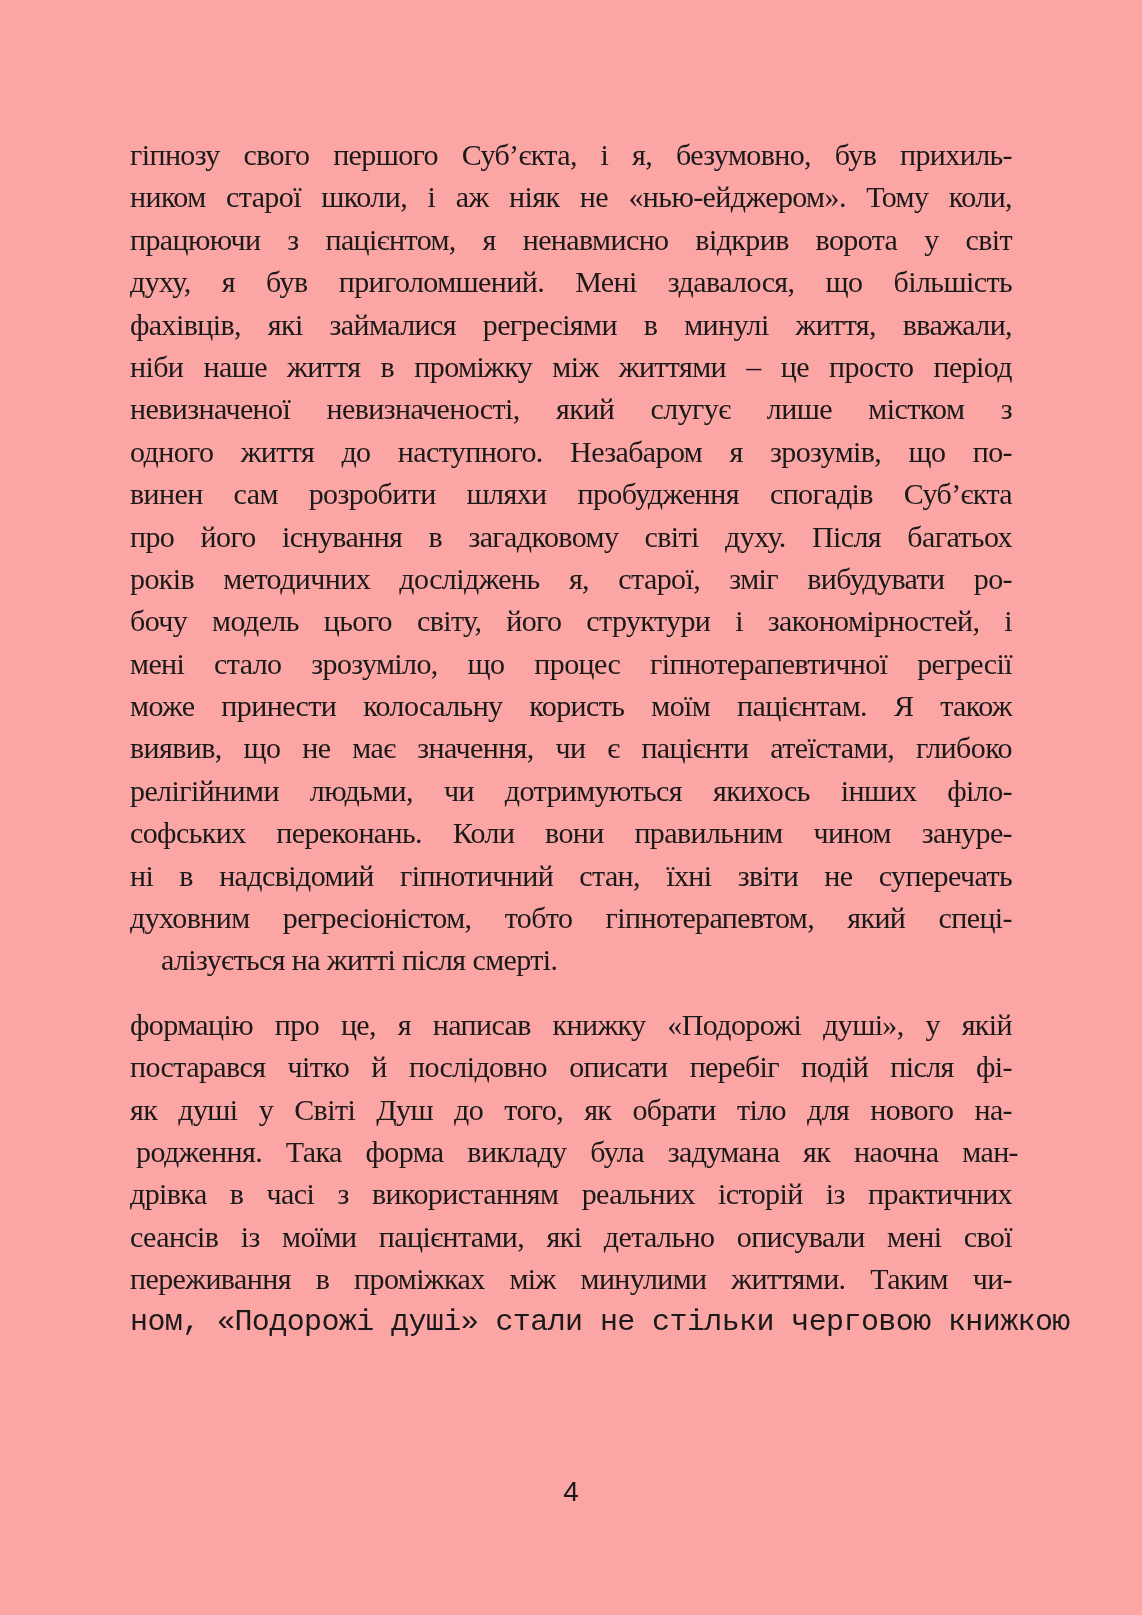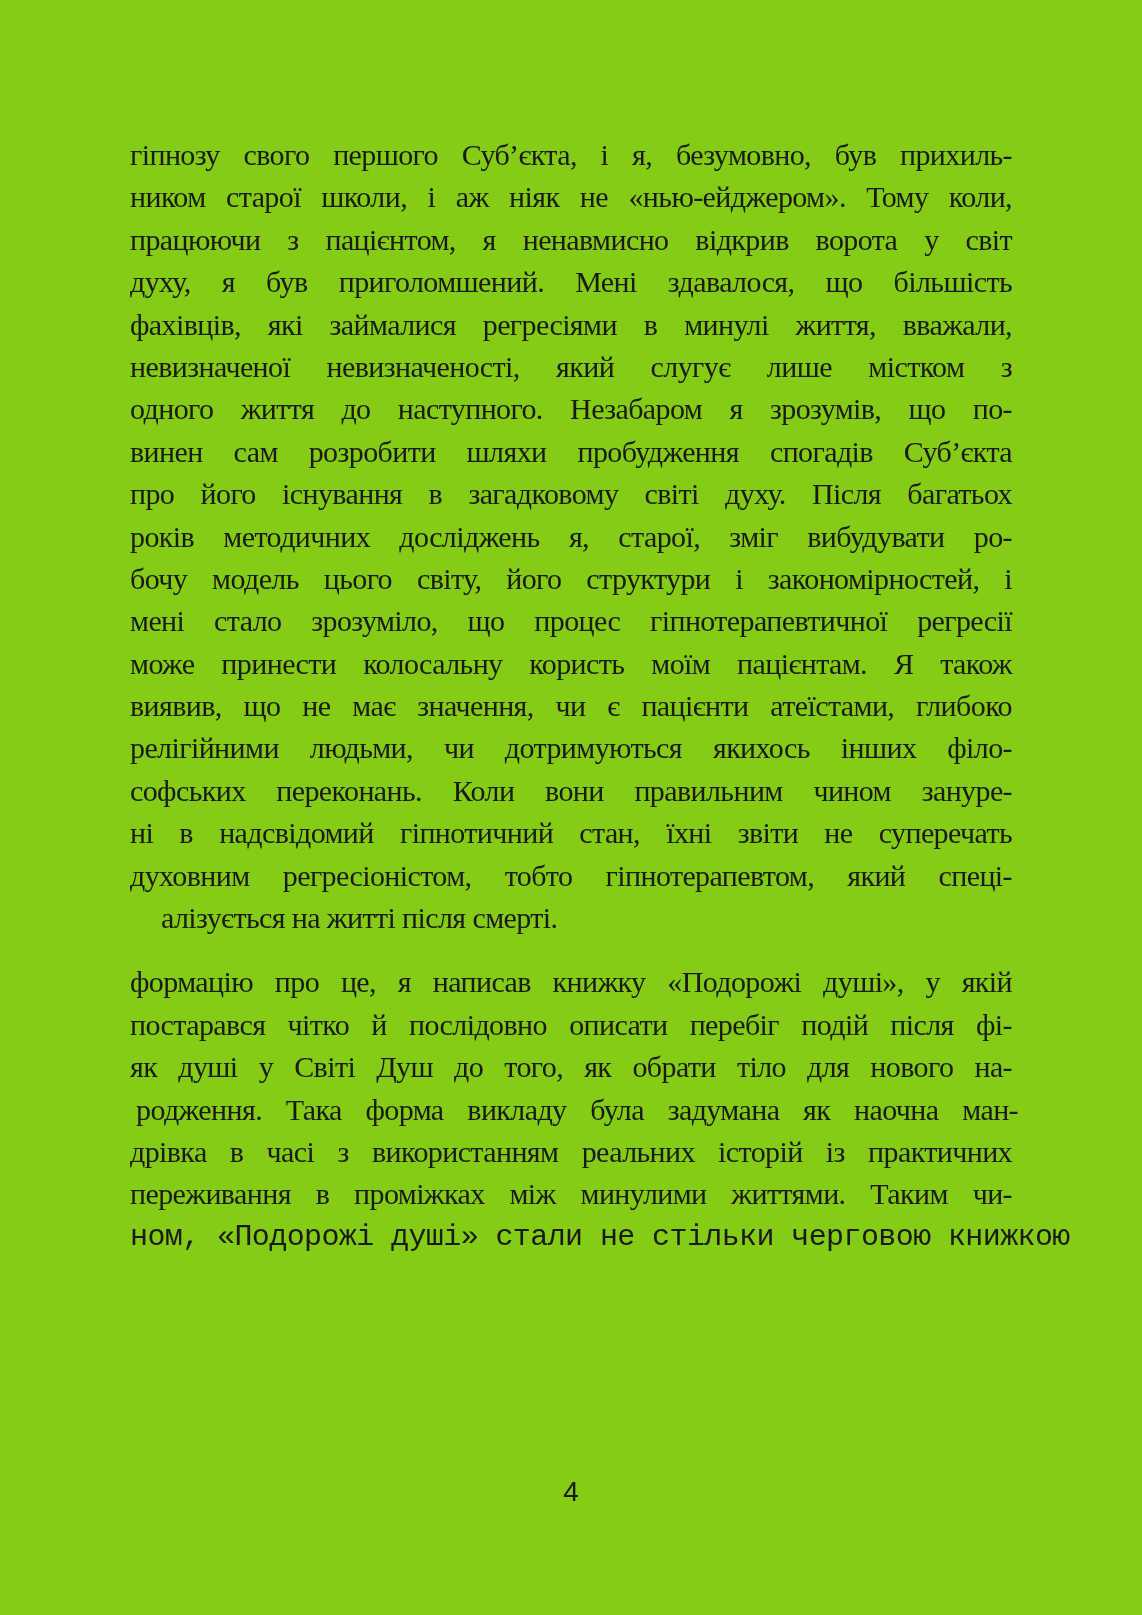--- a/index.html
+++ b/index.html
@@ -1,19 +1,19 @@
 <!DOCTYPE html>
 <html><head>
 <meta charset="utf-8">
 <style>
   html, body { margin: 0; padding: 0; background: #ffffff; }
   body { width: 1142px; height: 1615px; position: relative; overflow: hidden; }
   .page {
     position: absolute; left: 0; top: 0; width: 1142px; height: 1615px;
-    background: #84cc16; color: #1a1a1a;
+    background: #fca5a5; color: #1a1a1a;
     font-family: "Liberation Serif", "DejaVu Serif", serif;
   }
   .body-text {
     position: absolute; left: 130px; top: 134px; width: 882px;
     font-size: 30px; line-height: 42.4px;
     transform-origin: left top;
   }
   .line {
     display: block; height: 42.4px; white-space: nowrap;
     text-align: justify; text-align-last: justify;
@@ -32,20 +32,21 @@
 <body>
 
 <div class="page">
   <div class="body-text">
     <div>
       <span class="line" style="display: block; width: 882px;">гіпнозу свого першого Суб’єкта, і я, безумовно, був прихиль-</span>
       <span class="line" style="display: block; width: 882px;">ником старої школи, і аж ніяк не «нью-ейджером». Тому коли,</span>
       <span class="line" style="display: block; width: 882px;">працюючи з пацієнтом, я ненавмисно відкрив ворота у світ</span>
       <span class="line" style="display: block; width: 882px;">духу, я був приголомшений. Мені здавалося, що більшість</span>
       <span class="line" style="display: block; width: 882px;">фахівців, які займалися регресіями в минулі життя, вважали,</span>
+      <span class="line" style="display: block; width: 882px;">ніби наше життя в проміжку між життями – це просто період</span>
       <span class="line" style="display: block; width: 882px;">невизначеної невизначеності, який слугує лише містком з</span>
       <span class="line" style="display: block; width: 882px;">одного життя до наступного. Незабаром я зрозумів, що по-</span>
       <span class="line" style="display: block; width: 882px;">винен сам розробити шляхи пробудження спогадів Суб’єкта</span>
       <span class="line" style="display: block; width: 882px;">про його існування в загадковому світі духу. Після багатьох</span>
       <span class="line" style="display: block; width: 882px;">років методичних досліджень я, старої, зміг вибудувати ро-</span>
       <span class="line" style="display: block; width: 882px;">бочу модель цього світу, його структури і закономірностей, і</span>
       <span class="line" style="display: block; width: 882px;">мені стало зрозуміло, що процес гіпнотерапевтичної регресії</span>
       <span class="line" style="display: block; width: 882px;">може принести колосальну користь моїм пацієнтам. Я також</span>
       <span class="line" style="display: block; width: 882px;">виявив, що не має значення, чи є пацієнти атеїстами, глибоко</span>
       <span class="line" style="display: block; width: 882px;">релігійними людьми, чи дотримуються якихось інших філо-</span>
@@ -54,18 +55,19 @@
       <span class="line" style="display: block; width: 882px;">духовним регресіоністом, тобто гіпнотерапевтом, який спеці-</span>
       <span class="line last" style="display: block; width: 882px; margin-left: 31px;">алізується на житті після смерті.</span>
     </div>
     <div class="para-gap"></div>
     <div>
       <span class="line" style="display: block; width: 882px;">формацію про це, я написав книжку «Подорожі душі», у якій</span>
       <span class="line" style="display: block; width: 882px;">постарався чітко й послідовно описати перебіг подій після фі-</span>
       <span class="line" style="display: block; width: 882px;">як душі у Світі Душ до того, як обрати тіло для нового на-</span>
       <span class="line" style="display: block; width: 882px; margin-left: 6px;">родження. Така форма викладу була задумана як наочна ман-</span>
       <span class="line" style="display: block; width: 882px;">дрівка в часі з використанням реальних історій із практичних</span>
+      <span class="line" style="display: block; width: 882px;">сеансів із моїми пацієнтами, які детально описували мені свої</span>
       <span class="line" style="display: block; width: 882px;">переживання в проміжках між минулими життями. Таким чи-</span>
       <span class="line" style="display: block; width: 882px; font-family: Liberation Mono, monospace;">ном, «Подорожі душі» стали не стільки черговою книжкою</span>
     </div>
   </div>
   <div class="page-number">4</div>
 </div>
 
 </body></html>

